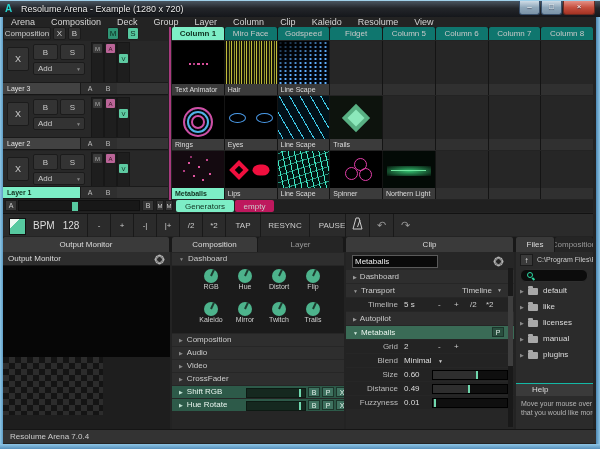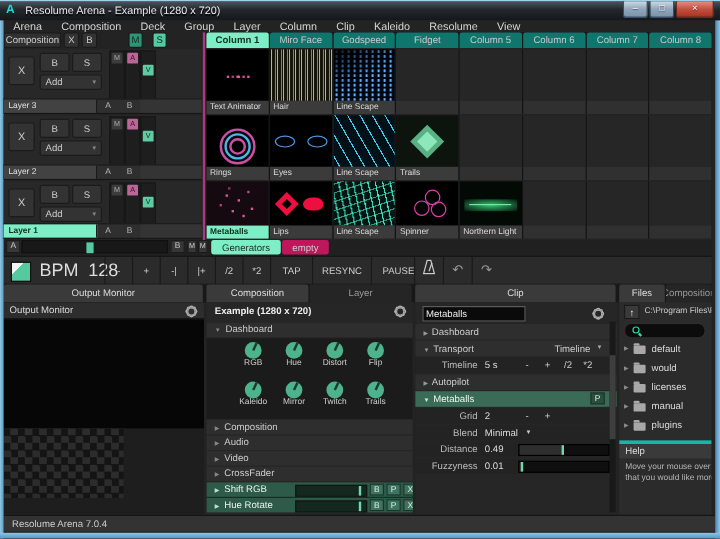--- a/index.html
+++ b/index.html
@@ -93,21 +93,21 @@
   .xtrack{position:absolute;left:15px;top:0;width:122px;height:11px;background:#181818;border:1px solid #101010;box-sizing:border-box;}
   .xhandle{position:absolute;left:53px;top:1px;width:6px;height:9px;background:#57c9a0;}
   .decktab{position:absolute;top:0;height:12px;font-size:8px;display:flex;align-items:center;justify-content:center;border-radius:2px;}
   .decktab.active{background:#7deec6;color:#10311f;}
   .decktab.idle{background:#be185d;color:#ccc;}
 
   
   .transport{left:3px;top:213px;width:590px;height:23px;background:#2b2b2b;border-top:1px solid #121212;display:flex;align-items:center;}
   .tind{position:absolute;left:6px;top:4px;width:15px;height:15px;border:1px solid #111;
         background:linear-gradient(135deg,#eef8f2 0 32%,#57c9a0 32%);}
-  .bpm{position:absolute;left:30px;top:0;height:23px;display:flex;align-items:center;font-size:15px;color:#ddd;gap:8px;}
+  .bpm{position:absolute;left:30px;top:0;height:23px;display:flex;align-items:center;font-size:10px;color:#ddd;gap:8px;}
   .tbtns{position:absolute;left:84px;top:0;height:23px;display:flex;}
   .tbtn{height:23px;border-left:1px solid #191919;display:flex;align-items:center;justify-content:center;font-size:8px;color:#ccc;}
   .ticons{position:absolute;left:340px;top:0;height:23px;display:flex;align-items:center;}
   .tic{width:23px;text-align:center;font-size:11px;color:#999;border-left:1px solid #191919;height:23px;line-height:23px;}
 
   
   .tabsbg{left:3px;top:237px;width:590px;height:15px;background:#181818;}
   .ptab{position:absolute;top:237px;height:15px;font-size:8px;display:flex;align-items:center;justify-content:center;
         border-radius:2px 2px 0 0;white-space:nowrap;overflow:hidden;box-sizing:border-box;}
   .ptab.on{background:#3a3a3a;color:#ddd;}
@@ -163,21 +163,21 @@
   .pathtext{position:absolute;left:21px;top:4px;font-size:7px;color:#ccc;white-space:nowrap;}
   .searchrow{position:relative;height:15px;}
   .searchbox{position:absolute;left:4px;top:1px;width:66px;height:11px;background:#0c0c0c;border:1px solid #2e2e2e;border-radius:6px;}
   .mag{position:absolute;left:6px;top:2px;width:4px;height:4px;border:1.5px solid #2bd9a3;border-radius:50%;}
   .mag::after{content:"";position:absolute;width:3px;height:1.5px;background:#2bd9a3;transform:rotate(45deg);right:-3px;bottom:-2px;}
   .folderrow{position:relative;height:16px;font-size:8px;color:#ddd;line-height:16px;}
   .folderrow .tri{position:absolute;left:4px;top:0;font-size:5px;color:#888;}
   .foldico{position:absolute;left:12px;top:5px;width:10px;height:7px;background:#a8a8a8;border-radius:1px;}
   .foldico::before{content:"";position:absolute;top:-2px;left:0;width:5px;height:2px;background:#a8a8a8;border-radius:1px 1px 0 0;}
   .foldname{position:absolute;left:27px;}
-  .helphead{height:12px;background:#3a3a3a;font-size:8px;color:#ddd;line-height:12px;padding-left:5px;margin-top:4px;border-top:3px solid #14b8a6;}
+  .helphead{height:12px;background:#3a3a3a;font-size:8px;color:#ddd;line-height:12px;padding-left:16px;margin-top:20px;border-top:1px solid #14b8a6;}
   .helptext{font-size:7px;color:#b5b5b5;line-height:9px;padding:3px 0 0 5px;white-space:nowrap;overflow:hidden;}
 
   .statusbar{left:3px;top:429px;width:593px;height:14px;background:#333;border-top:1px solid #151515;
              font-size:8px;color:#ccc;line-height:14px;padding-left:7px;}
   .wm{right:4px;top:406px;width:86px;text-align:center;z-index:50;}
   .wm1{font-size:17px;font-weight:bold;color:#c51212;text-shadow:1px 1px 0 #4d0404,0 0 2px #7a0a0a;line-height:20px;}
   .wm2{font-size:8px;font-weight:bold;color:#cf2a2a;letter-spacing:1px;}
   .tl{font-size:5px;color:#999;margin-right:3px;}
 </style>
 </head>
@@ -283,24 +283,20 @@
   <div class="abs panel p-out">
     <div class="phead">
       <span>Output Monitor</span>
       <span class="gear"></span>
     </div>
     <div class="blackmon"></div>
     <div class="checker"></div>
   </div>
 
   <div class="abs panel p-comp">
-    <div class="comp-title">
-      <span>Example (1280 x 720)</span>
-      <span class="gear"></span>
-    </div>
     <div class="secrow"><span class="tri">▼</span><span>Dashboard</span></div>
     <div class="knobarea" id="knobarea">
         <div class="knobcell">
           <div class="knob"></div>
           <div class="knoblabel">RGB</div>
         </div>
         <div class="knobcell">
           <div class="knob"></div>
           <div class="knoblabel">Hue</div>
         </div>
@@ -372,20 +368,28 @@
           <span class="pvalue">2</span>
           <span class="pctl" style="left: 92px;">-</span>
           <span class="pctl" style="left: 108px;">+</span>
         </div>
         <div class="cliprowp">
           <span class="plabel">Blend</span>
           <span class="pvalue">Minimal</span>
           <span class="pctl" style="left: 92px; font-size: 5px; top: 1px;">▼</span>
         </div>
         <div class="cliprowp">
+          <span class="plabel">Size</span>
+          <span class="pvalue">0.60</span>
+          <span class="pslider">
+            <span class="fill" style="width: 60%;"></span>
+            <i style="left: calc(60% - 1px);"></i>
+          </span>
+        </div>
+        <div class="cliprowp">
           <span class="plabel">Distance</span>
           <span class="pvalue">0.49</span>
           <span class="pslider">
             <span class="fill" style="width: 49%;"></span>
             <i style="left: calc(49% - 1px);"></i>
           </span>
         </div>
         <div class="cliprowp">
           <span class="plabel">Fuzzyness</span>
           <span class="pvalue">0.01</span>
@@ -412,21 +416,21 @@
     </div>
     <div id="folders">
         <div class="folderrow">
           <span class="tri">▶</span>
           <span class="foldico"></span>
           <span class="foldname">default</span>
         </div>
         <div class="folderrow">
           <span class="tri">▶</span>
           <span class="foldico"></span>
-          <span class="foldname">would</span>
+          <span class="foldname">like</span>
         </div>
         <div class="folderrow">
           <span class="tri">▶</span>
           <span class="foldico"></span>
           <span class="foldname">licenses</span>
         </div>
         <div class="folderrow">
           <span class="tri">▶</span>
           <span class="foldico"></span>
           <span class="foldname">manual</span>

